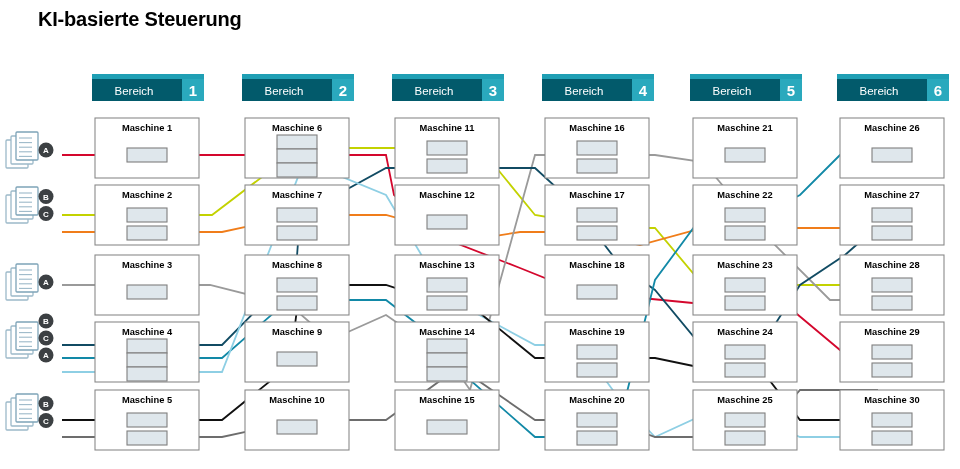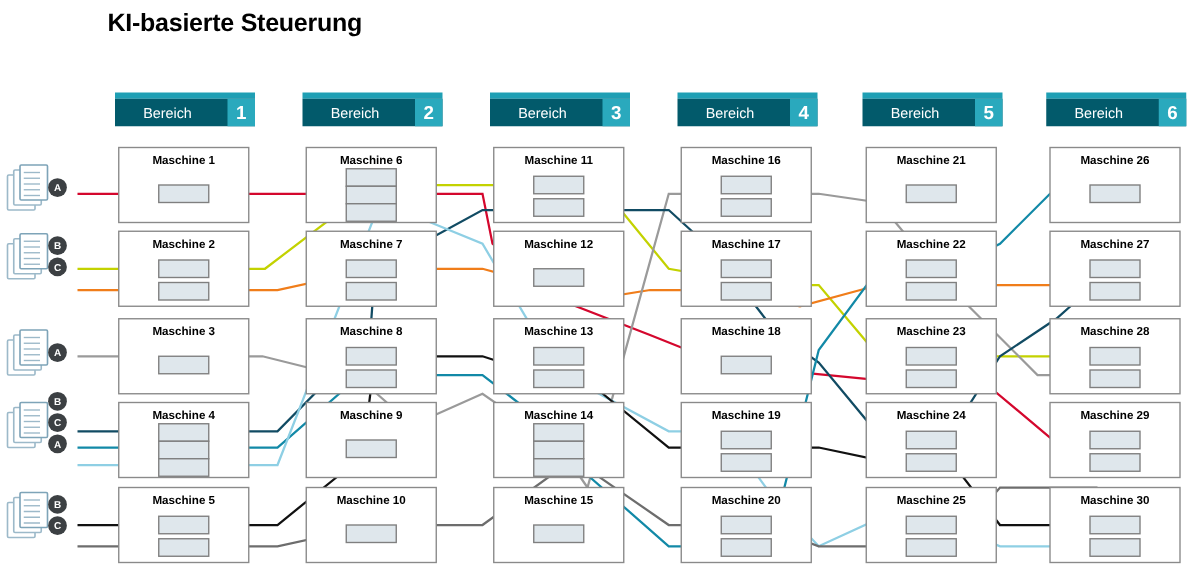--- a/index.html
+++ b/index.html
@@ -5,21 +5,20 @@
   html,body{margin:0;padding:0;}
   body{
     width:960px;height:469px;background:#ffffff;
     font-family:"Liberation Sans",sans-serif;
     overflow:hidden;position:relative;
   }
   #page-title{
     position:absolute;left:38px;top:8px;
     font-size:20px;font-weight:bold;color:#000;
     letter-spacing:-0.2px;
-    margin-left:48px;
   }
   #diagram{position:absolute;left:0;top:0;width:960px;height:469px;}
   .hdr-top{fill:#1f9fb4;}
   .hdr-main{fill:#025a6b;}
   .hdr-num-bg{fill:#2aa9bd;}
   .hdr-label{fill:#ffffff;font-size:11.5px;font-family:"Liberation Sans",sans-serif;}
   .hdr-num{fill:#ffffff;font-size:15px;font-weight:bold;font-family:"Liberation Sans",sans-serif;}
   .mbox{fill:#ffffff;stroke:#8a8a8a;stroke-width:1.1;}
   .mtitle{fill:#000000;font-size:9.3px;font-weight:bold;font-family:"Liberation Sans",sans-serif;text-anchor:middle;}
   .slot{fill:#dfe7ec;stroke:#7f7f7f;stroke-width:1.1;}

